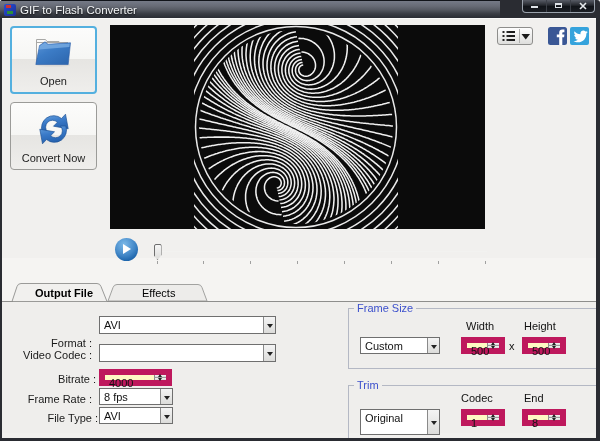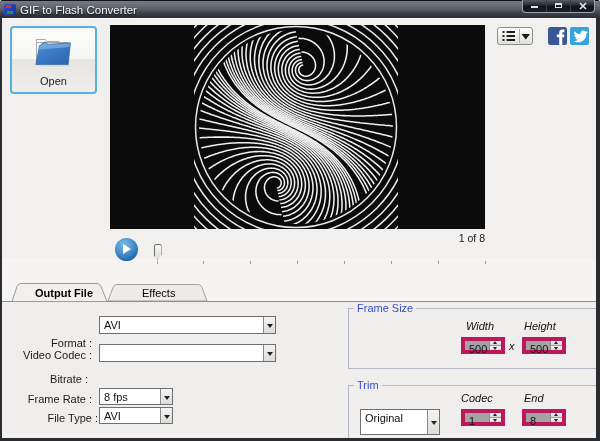--- a/index.html
+++ b/index.html
@@ -1,16 +1,16 @@
 <!DOCTYPE html>
 <html><head><meta charset="utf-8"><style>
 * { margin:0; padding:0; box-sizing:border-box; }
 body { width:600px; height:441px; font-family:"Liberation Sans", sans-serif; overflow:hidden; }
 #win { position:relative; width:600px; height:441px; background:#2a2c32; border-radius:3px 3px 0 0; overflow:hidden; }
-#titlebar { position:absolute; left:0; top:0; width:600px; height:18px;
+#titlebar { position:absolute; left:0; top:0; width:500px; height:18px;
   background:linear-gradient(#757a87 0%, #676b76 30%, #575b64 50%, #3a3d45 75%, #2a2d34 100%);
   border-top:1px solid #11141a;text-align:right; }
 #title { position:absolute; left:20px; top:3px; color:#f4f6f8; font-size:11.5px; text-shadow:0 1px 2px #000; }
 #appicon { position:absolute; left:4px; top:3px; width:12px; height:12px; background:linear-gradient(135deg,#2b4fd0,#1a2f9a); border-radius:2px; }
 #appicon::before { content:""; position:absolute; left:2px; top:1px; width:5px; height:3px; background:#c33; }
 #appicon::after { content:""; position:absolute; left:3px; top:7px; width:6px; height:3px; background:#2a8f3a; }
 #winbtns { position:absolute; right:5px; top:0; width:73px; height:13px; border:1px solid #9ba3ad; border-top:none;
   border-radius:0 0 4px 4px; background:linear-gradient(#585c66,#23262c 45%,#101318 50%,#1b1e24);
   display:flex; }
 .wb { flex:1; position:relative; border-right:1px solid #3c4048; }
@@ -30,30 +30,30 @@
   clip-path:polygon(0 0, 100% 0, 100% 68%, 50% 100%, 0 68%); }
 .tick { position:absolute; top:243px; width:1px; height:3px; background:#a0a0a0; }
 #tabstrip { position:absolute; left:0; top:240px; width:596px; height:43px; background:#f5f4f2; }
 #panelbot { position:absolute; left:0; top:284px; width:596px; height:131px; background:#efeeec; }
 .lbl { position:absolute; font-size:11px; color:#1a1a1a; text-align:right; }
 .combo { position:absolute; background:#fff; border:1px solid #6f6f6f; font-size:11px; color:#111; }
 .combo .txt { position:absolute; left:4px; top:2px; white-space:nowrap; }
 .combo .cbtn { position:absolute; right:0; top:0; bottom:0; width:12px; border-left:1px solid #8a8a8a;
   background:linear-gradient(#f4f4f4,#dcdcda); }
 .arrowdn { position:absolute; left:50%; top:50%; margin:-1px 0 0 -3px; border-left:3.5px solid transparent; border-right:3.5px solid transparent; border-top:4px solid #222; }
-.spin { position:absolute; background:#a3a3a3; border:4px solid #be185d; font-size:11px; color:#111;text-align:right; }
+.spin { position:absolute; background:#fef9c3; border:6px solid #be185d; font-size:11px; color:#111;text-align:right; }
 .spin .txt { position:absolute; left:4px; top:2px; }
 .spin .sb { position:absolute; right:0; width:12px; height:50%; border-left:1px solid #8a8a8a; background:linear-gradient(#f6f6f6,#d8d8d6); }
 .spin .su { top:0; border-bottom:1px solid #9a9a9a; }
 .spin .sd { bottom:0; }
 .aru { position:absolute; left:50%; top:50%; margin:-2px 0 0 -2.5px; border-left:2.5px solid transparent; border-right:2.5px solid transparent; border-bottom:3px solid #222; }
 .ard { position:absolute; left:50%; top:50%; margin:-1px 0 0 -2.5px; border-left:2.5px solid transparent; border-right:2.5px solid transparent; border-top:3px solid #222; }
 .fieldset { position:absolute; border:1px solid #b4b8c4; }
 .fslabel { position:absolute; top:-7px; left:5px; background:#efeeec; padding:0 3px; font-size:11px; color:#3c50cc; }
-.grouplbl { font-size:11px; color:#111; position:absolute;font-style:italic; }
+.grouplbl { font-size:11px; color:#111; position:absolute; }
 </style></head><body>
 <div id="win">
   <div id="titlebar">
     <div id="appicon"></div>
     <div id="title">GIF to Flash Converter</div>
   </div>
   <div id="winbtns">
     <div class="wb">
         <div style="position:absolute;left:8px;top:6px;width:7px;height:2px;background:#dfe3e8"></div>
       </div>
@@ -79,20 +79,36 @@
               <stop offset="1" stop-color="#2e68b0"></stop>
         </linearGradient>
           </defs>
         <path d="M1.5 3.5 h9 l1.5 2 h12 v4 h-22.5 z" fill="#fbfbfa" stroke="#a8a8a6" stroke-width="1"></path>
         <rect x="1.5" y="6.5" width="31" height="21" fill="#fbfbfa" stroke="#a8a8a6" stroke-width="1"></rect>
         <ellipse cx="18" cy="29" rx="17" ry="1.6" fill="#c9c9c7" opacity="0.5"></ellipse>
         <path d="M0.8 28.5 L4.5 9.5 L10 5.8 L13 8.2 L35.5 6.8 L33.2 28.5 Z" fill="url(#fg)" stroke="#2a5da8" stroke-width="0.6"></path>
         <path d="M4.8 10 L10 6.5 L12.8 8.7 L34.8 7.4 L34.4 11 L4 13.5 Z" fill="#7db0e4" opacity="0.75"></path>
       </svg>
       <div class="btnlabel" style="bottom:5px">Open</div>
+    </div>
+    <div id="btnconv" class="btn3d">
+      <svg width="40" height="40" viewBox="0 0 40 40" style="position:absolute;left:23px;top:6px">
+        <defs>
+            <linearGradient id="cg" x1="0" y1="0" x2="0.3" y2="1">
+          <stop offset="0" stop-color="#6aa4e0"></stop>
+              <stop offset="0.5" stop-color="#3a7ac8"></stop>
+              <stop offset="1" stop-color="#2561ae"></stop>
+        </linearGradient>
+          </defs>
+        <g fill="url(#cg)" stroke="#205396" stroke-width="0.7">
+        <path d="M8.2 23 A 12.2 12.2 0 0 1 27.5 9.5 L31.5 5.2 L34.2 19.8 L19.5 17.2 L23.4 13.3 A 6.8 6.8 0 0 0 13.6 23 Z"></path>
+        <path d="M31.8 17 A 12.2 12.2 0 0 1 12.5 30.5 L8.5 34.8 L5.8 20.2 L20.5 22.8 L16.6 26.7 A 6.8 6.8 0 0 0 26.4 17 Z"></path>
+        </g>
+      </svg>
+      <div class="btnlabel" style="bottom:5px">Convert Now</div>
     </div>
     <div id="preview">
         <svg width="204" height="204" viewBox="0 0 204 204" style="position:absolute;left:84px;top:0">
 <rect width="204" height="204" fill="#0b0b0b"></rect>
 <defs>
             <clipPath id="cd">
               <circle cx="102" cy="102" r="97"></circle>
             </clipPath>
 <clipPath id="co">
               <path fill-rule="evenodd" clip-rule="evenodd" d="M0 0h204v204H0z M102 5a97 97 0 1 0 0.001 0z"></path>
@@ -172,21 +188,20 @@
     <div style="position:absolute;left:546px;top:9px;width:19px;height:18px;border-radius:2.5px;background:#3a5795;overflow:hidden">
       <svg width="19" height="18" viewBox="0 0 19 18" style="position:absolute;left:0;top:0">
         <path d="M11.2 18 L11.2 10.2 L8.8 10.2 L8.8 7.4 L11.2 7.4 L11.2 5.6 Q11.2 2.4 14.4 2.4 L16.4 2.4 L16.4 5.2 L15.1 5.2 Q14.3 5.2 14.3 6.1 L14.3 7.4 L16.4 7.4 L16.1 10.2 L14.3 10.2 L14.3 18 Z" fill="#fff"></path>
       </svg>
     </div>
     <div style="position:absolute;left:568px;top:9px;width:19px;height:18px;border-radius:2px;background:#35a3dc">
       <svg width="19" height="18" viewBox="0 0 19 18" style="position:absolute;left:0;top:0">
         <path transform="translate(9.5,9) scale(1.18) translate(-9.2,-8.6)" d="M16.2 5.1c-.4.2-.9.3-1.4.4.5-.3.9-.8 1.1-1.3-.5.3-1 .5-1.6.6-.5-.5-1.1-.8-1.8-.8-1.4 0-2.5 1.1-2.5 2.5 0 .2 0 .4.1.6-2.1-.1-3.9-1.1-5.1-2.6-.2.4-.3.8-.3 1.2 0 .9.4 1.6 1.1 2.1-.4 0-.8-.1-1.1-.3v0c0 1.2.9 2.2 2 2.4-.2.1-.4.1-.7.1-.2 0-.3 0-.5 0 .3 1 1.2 1.7 2.3 1.7-.9.7-1.9 1.1-3.1 1.1-.2 0-.4 0-.6 0 1.1.7 2.4 1.1 3.8 1.1 4.6 0 7.1-3.8 7.1-7.1v-.3c.5-.4.9-.8 1.2-1.4z" fill="#fff"></path>
       </svg>
     </div>
-    <div id="frameinfo">1 of 8</div>
     <div id="playbtn"></div>
     <div id="track"></div>
     <div id="thumb"></div>
     <div class="tick" style="left:154.5px"></div>
     <div class="tick" style="left:201.4px"></div>
     <div class="tick" style="left:248.4px"></div>
     <div class="tick" style="left:295.3px"></div>
     <div class="tick" style="left:342.2px"></div>
     <div class="tick" style="left:389.1px"></div>
     <div class="tick" style="left:436.1px"></div>
@@ -205,37 +220,52 @@
         <div class="cbtn">
           <div class="arrowdn"></div>
         </div>
       </div>
     <div class="lbl" style="left:10px;top:331px;width:80px">Video Codec :</div>
     <div class="combo" style="left:97px;top:326px;width:177px;height:18px">
         <div class="cbtn">
           <div class="arrowdn"></div>
         </div>
       </div>
-    <div class="lbl" style="left:6px;top:355px;width:80px">Bitrate :</div>
+    <div class="lbl" style="left:14px;top:355px;width:80px">Bitrate :</div>
+    <div class="spin" style="left:97px;top:351px;width:73px;height:17px">
+        <div class="txt">4000</div>
+        <div class="sb su">
+          <div class="aru"></div>
+        </div>
+        <div class="sb sd">
+          <div class="ard"></div>
+        </div>
+      </div>
     <div class="lbl" style="left:10px;top:375px;width:80px">Frame Rate :</div>
     <div class="combo" style="left:97px;top:370px;width:74px;height:17px">
         <div class="txt">8 fps</div>
         <div class="cbtn">
           <div class="arrowdn"></div>
         </div>
       </div>
     <div class="lbl" style="left:16px;top:394px;width:80px">File Type :</div>
     <div class="combo" style="left:97px;top:389px;width:74px;height:17px">
         <div class="txt">AVI</div>
         <div class="cbtn">
           <div class="arrowdn"></div>
         </div>
       </div>
     <div class="fieldset" style="left:346px;top:290px;width:251px;height:61px">
         <div class="fslabel">Frame Size</div>
+      </div>
+    <div class="combo" style="left:358px;top:319px;width:80px;height:17px">
+        <div class="txt">Custom</div>
+        <div class="cbtn">
+          <div class="arrowdn"></div>
+        </div>
       </div>
     <div class="grouplbl" style="left:464px;top:302px">Width</div>
     <div class="grouplbl" style="left:522px;top:302px">Height</div>
     <div class="spin" style="left:459px;top:319px;width:44px;height:17px">
         <div class="txt">500</div>
         <div class="sb su">
           <div class="aru"></div>
         </div>
         <div class="sb sd">
           <div class="ard"></div>

